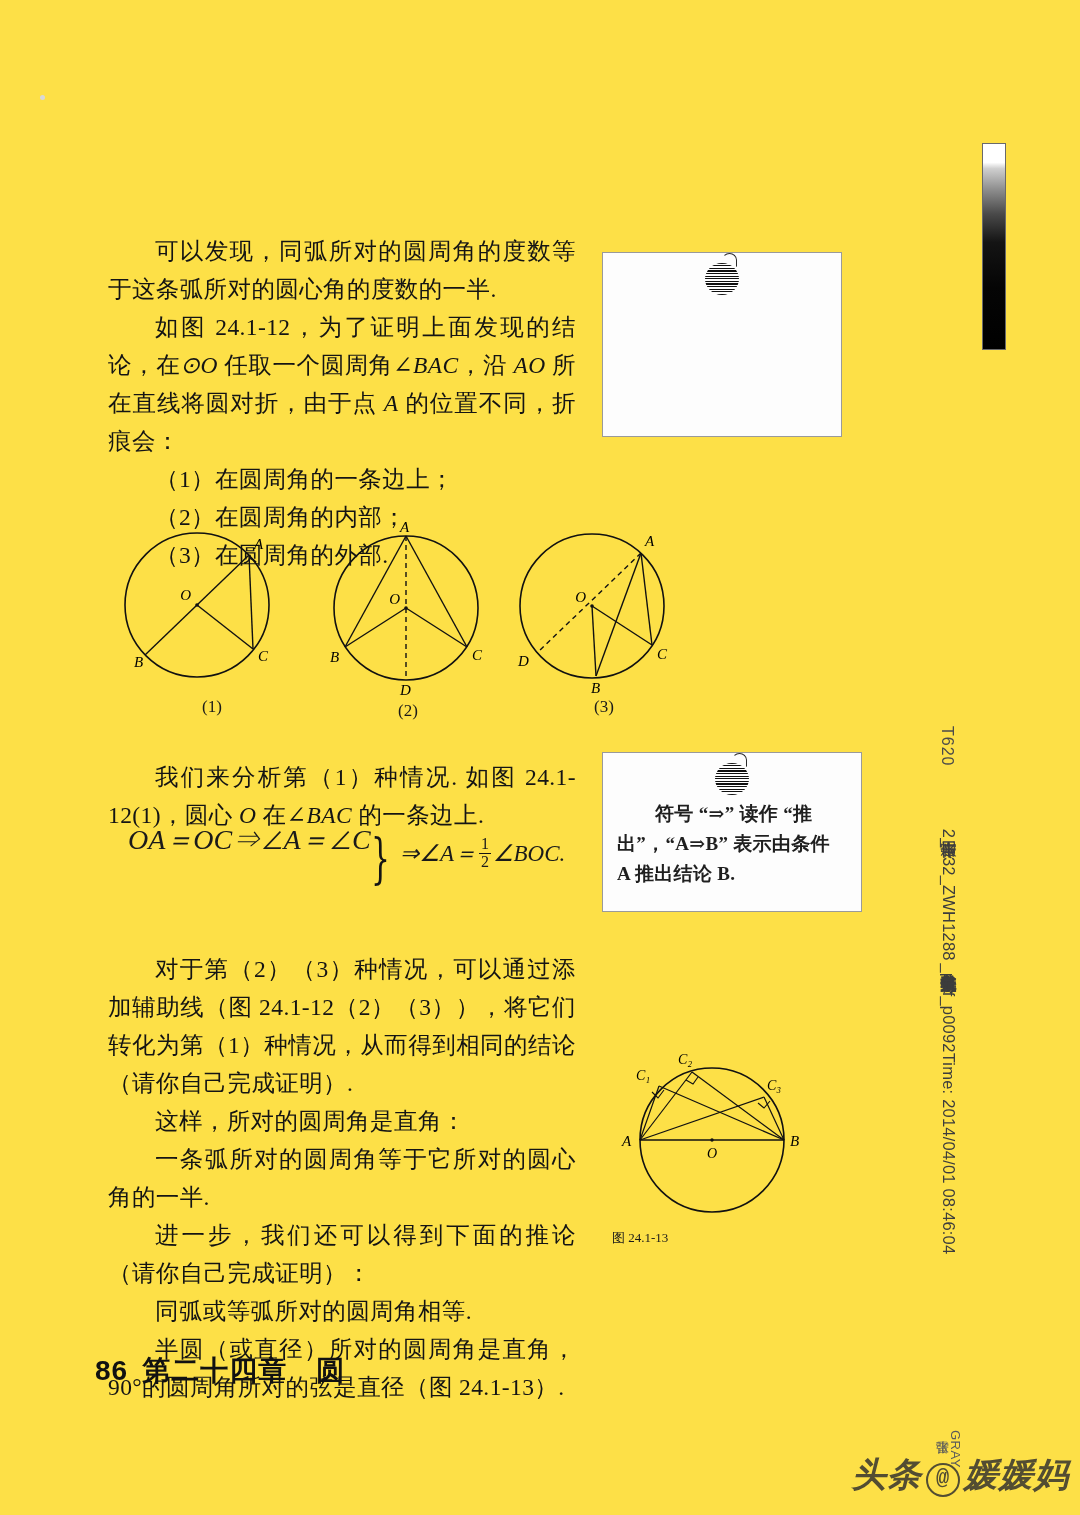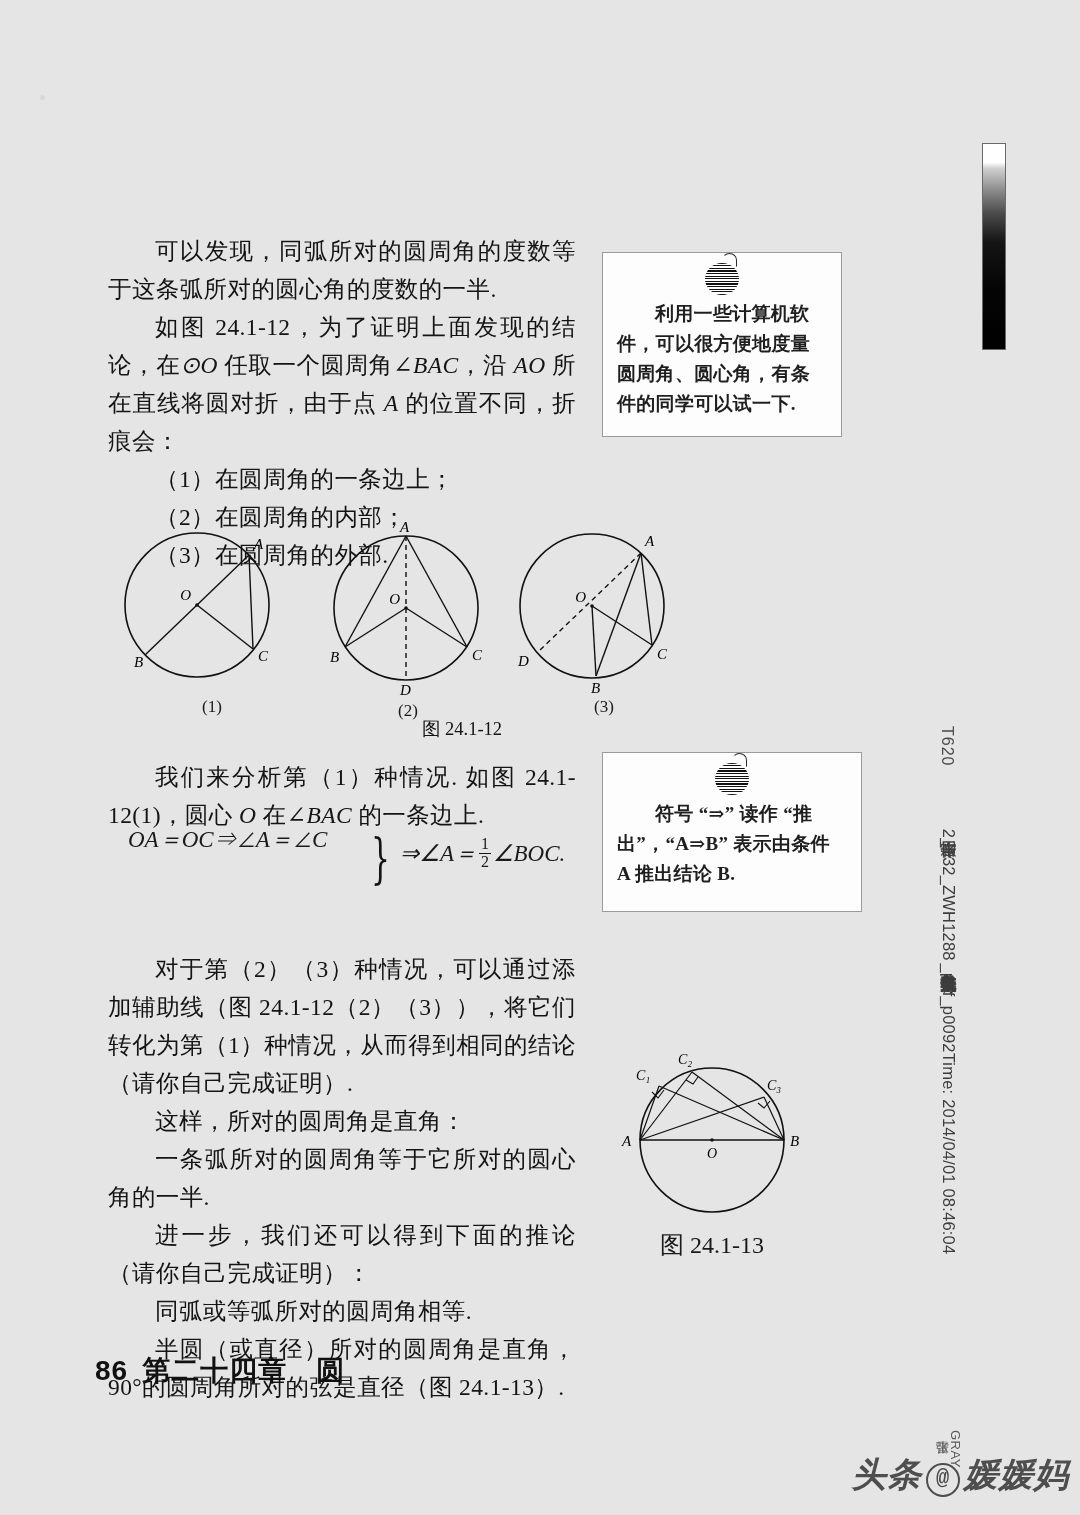--- a/index.html
+++ b/index.html
@@ -12,21 +12,21 @@
     height: 1515px;
     position: relative;
     overflow: hidden;
     font-family: "Liberation Serif", "DejaVu Serif", serif;
     color: #1a1a1a;
   }
 
   .page {
     position: absolute;
     inset: 0;
-    background: #e5e5e5;
+    background: #fde047;
   }
 
   
   .text-col {
     position: absolute;
     left: 108px;
     top: 232px;
     width: 468px;
   }
   .para {
@@ -78,21 +78,21 @@
     position: absolute;
     left: 128px;
     top: 820px;
     width: 450px;
     height: 78px;
     font-family: "Liberation Serif", serif;
   }
   .math-rows {
     position: absolute;
     left: 0; top: 0;
-    font-size: 23px;
+    font-size: 28px;
     font-style: italic;
     line-height: 39px;
     white-space: nowrap;
   }
   .brace-wrap {
     position: absolute;
     left: 243px;
     top: 2px;
     font-size: 54px;
     line-height: 74px;
@@ -163,22 +163,21 @@
 
   
   .fig13 {
     position: absolute;
     left: 612px;
     top: 1040px;
     width: 220px;
   }
   .fig13 svg { display: block; }
   .fig13-caption {
-    text-align: center;
-    font-size: 24px;
+    font-size: 13px;
     margin-top: 4px;
     width: 200px;
   }
 
   
   .footer {
     position: absolute;
     left: 95px;
     top: 1352px;
     font-size: 28px;
@@ -325,21 +324,20 @@
         <text x="82" y="82" font-size="15" font-style="italic" font-family="Liberation Serif, serif" text-anchor="end">O</text>
         <text x="141" y="26" font-size="15" font-style="italic" font-family="Liberation Serif, serif">A</text>
         <text x="153" y="139" font-size="15" font-style="italic" font-family="Liberation Serif, serif">C</text>
         <text x="87" y="173" font-size="15" font-style="italic" font-family="Liberation Serif, serif">B</text>
         <text x="14" y="146" font-size="15" font-style="italic" font-family="Liberation Serif, serif">D</text>
       </svg>
       <div class="fig-num" style="margin-top:2px;">(3)</div>
     </div>
   </div>
 
-  <div class="fig-caption">图 24.1-12</div>
 
   <div class="text-col" style="top:758px;">
     <p class="para indent"><span>我们来分析第（1）种情况. 如图 24.1-12(1)，圆心 </span><span class="mi">O</span><span> 在∠</span><span class="mi">BAC</span><span> 的一条边上.</span></p>
   </div>
 
   <div class="math-block">
     <div class="math-rows">
       <div>OA＝OC⇒∠A＝∠C</div>
     </div>
     <div class="brace-wrap">}</div>
@@ -350,21 +348,20 @@
     <p class="para indent">对于第（2）（3）种情况，可以通过添加辅助线（图 24.1-12（2）（3）），将它们转化为第（1）种情况，从而得到相同的结论（请你自己完成证明）.</p>
     <p class="para indent">这样，所对的圆周角是直角：</p>
     <p class="para indent">一条弧所对的圆周角等于它所对的圆心角的一半.</p>
     <p class="para indent">进一步，我们还可以得到下面的推论（请你自己完成证明）：</p>
     <p class="para indent">同弧或等弧所对的圆周角相等.</p>
     <p class="para indent">半圆（或直径）所对的圆周角是直角，90°的圆周角所对的弦是直径（图 24.1-13）.</p>
   </div>
 
   <div class="note" id="note1">
     <div class="note-icon"></div>
-    <div class="note-body">利用一些计算机软件，可以很方便地度量圆周角、圆心角，有条件的同学可以试一下.</div>
   </div>
 
   <div class="note" id="note2">
     <div class="note-icon"></div>
     <div class="note-body">符号 “⇒” 读作 “推出”，“A⇒B” 表示由条件 A 推出结论 B.</div>
   </div>
 
   <div class="fig13">
     <svg width="200" height="185" viewBox="0 0 200 185">
       <circle cx="100" cy="100" r="72" fill="none" stroke="#111" stroke-width="1.6"></circle>

